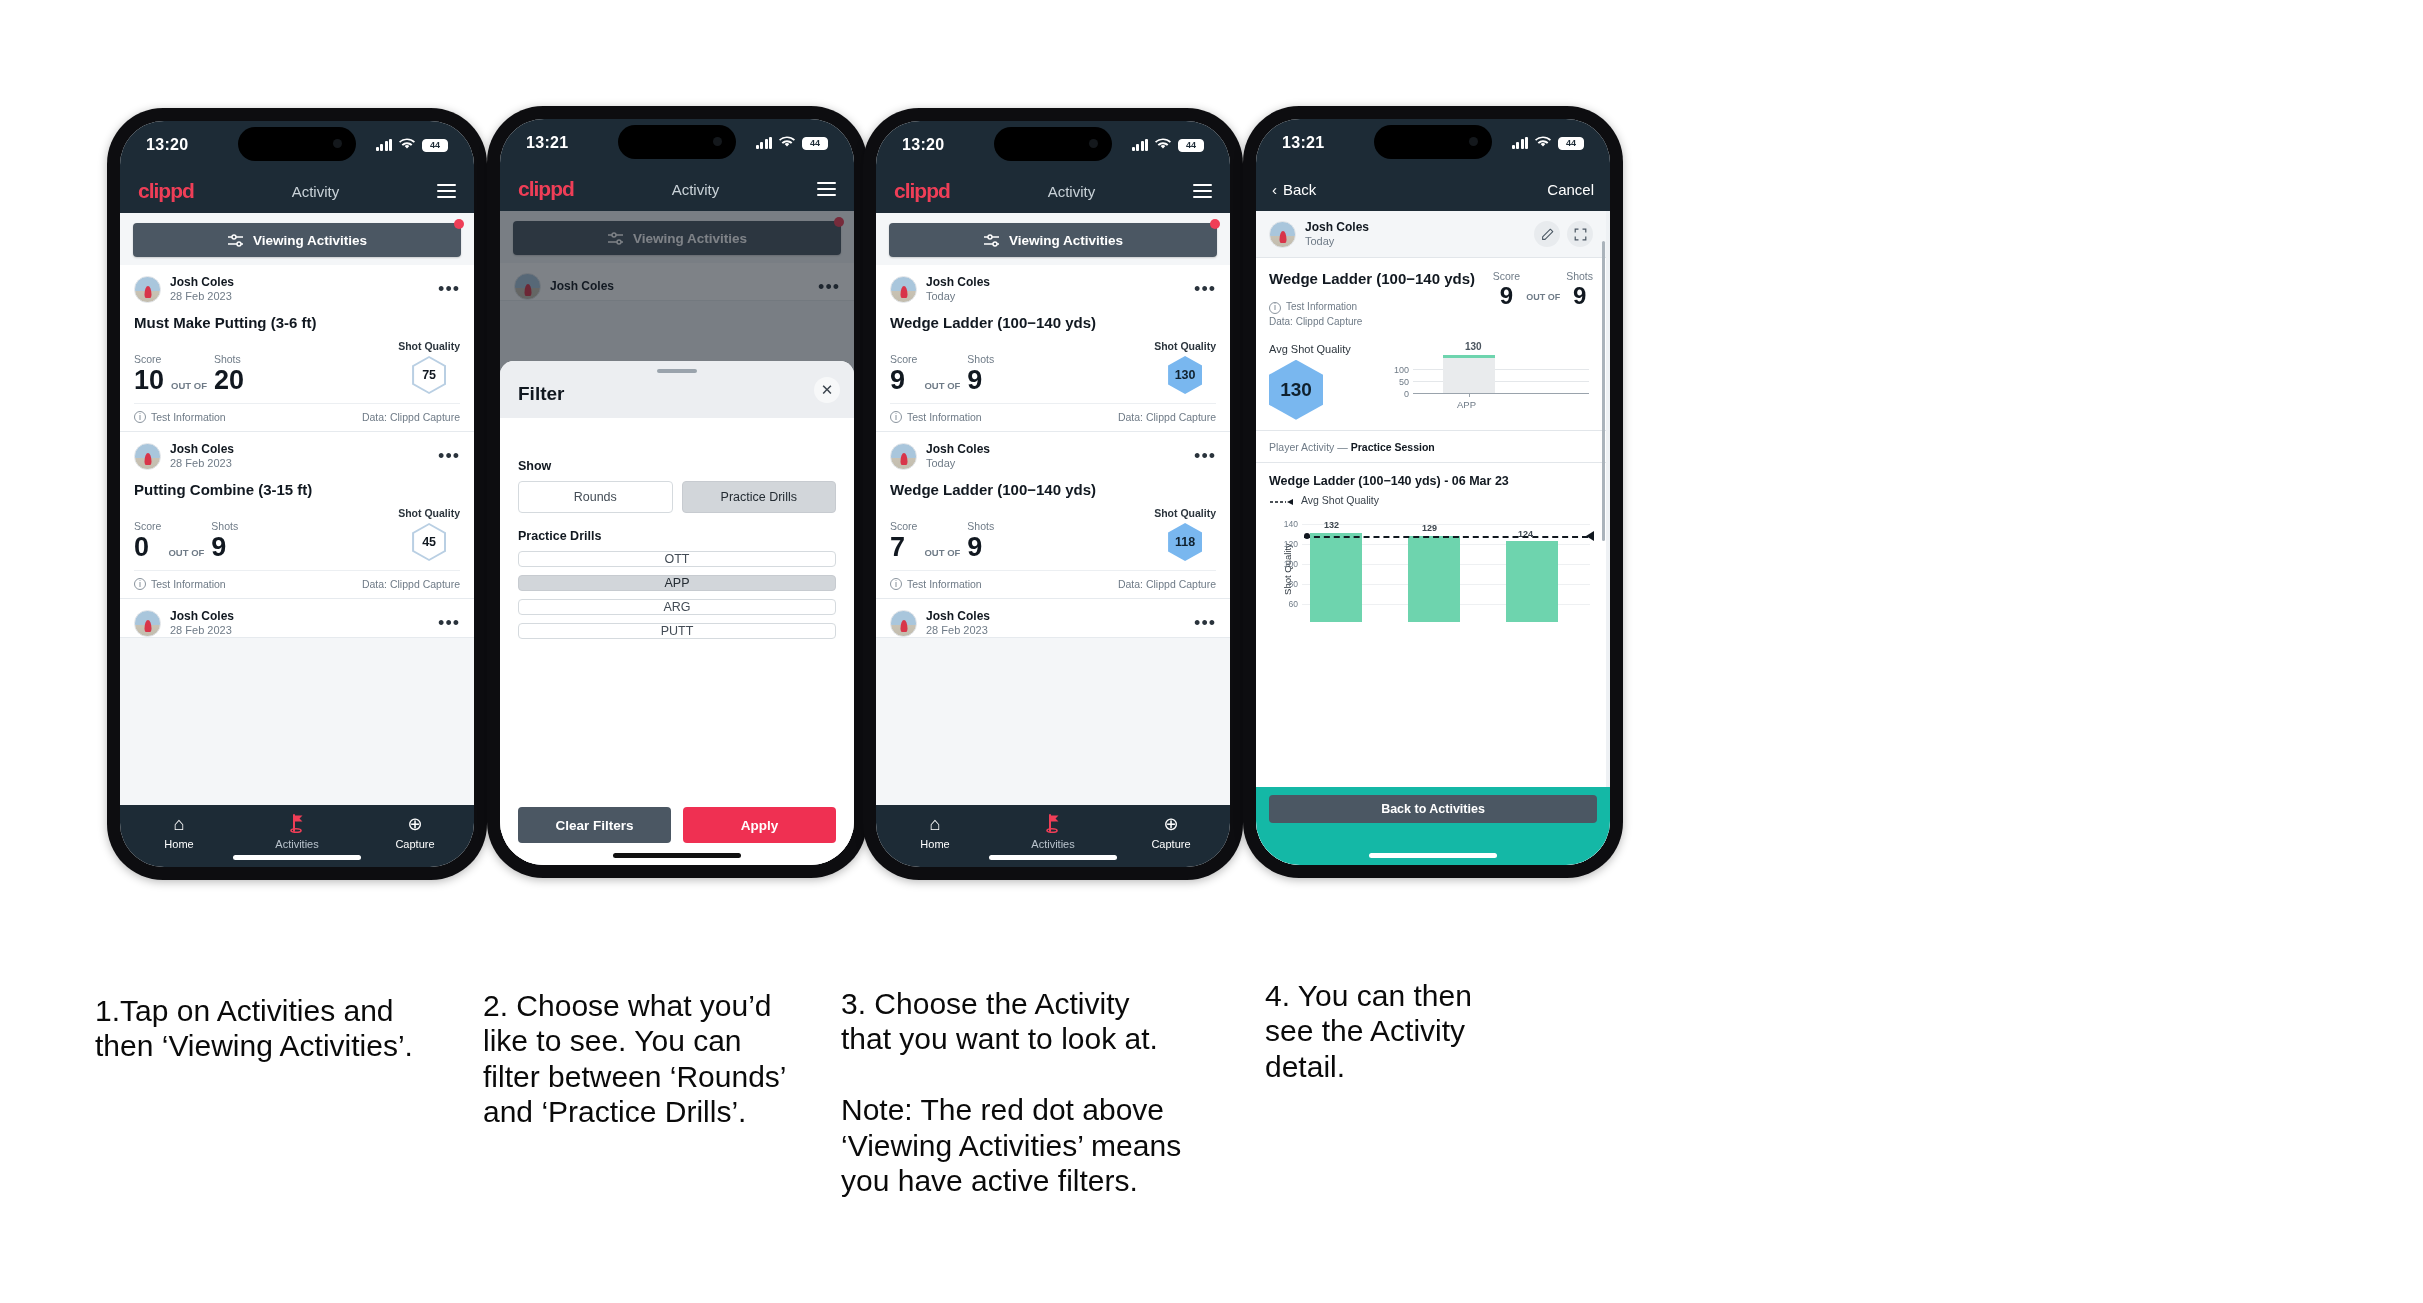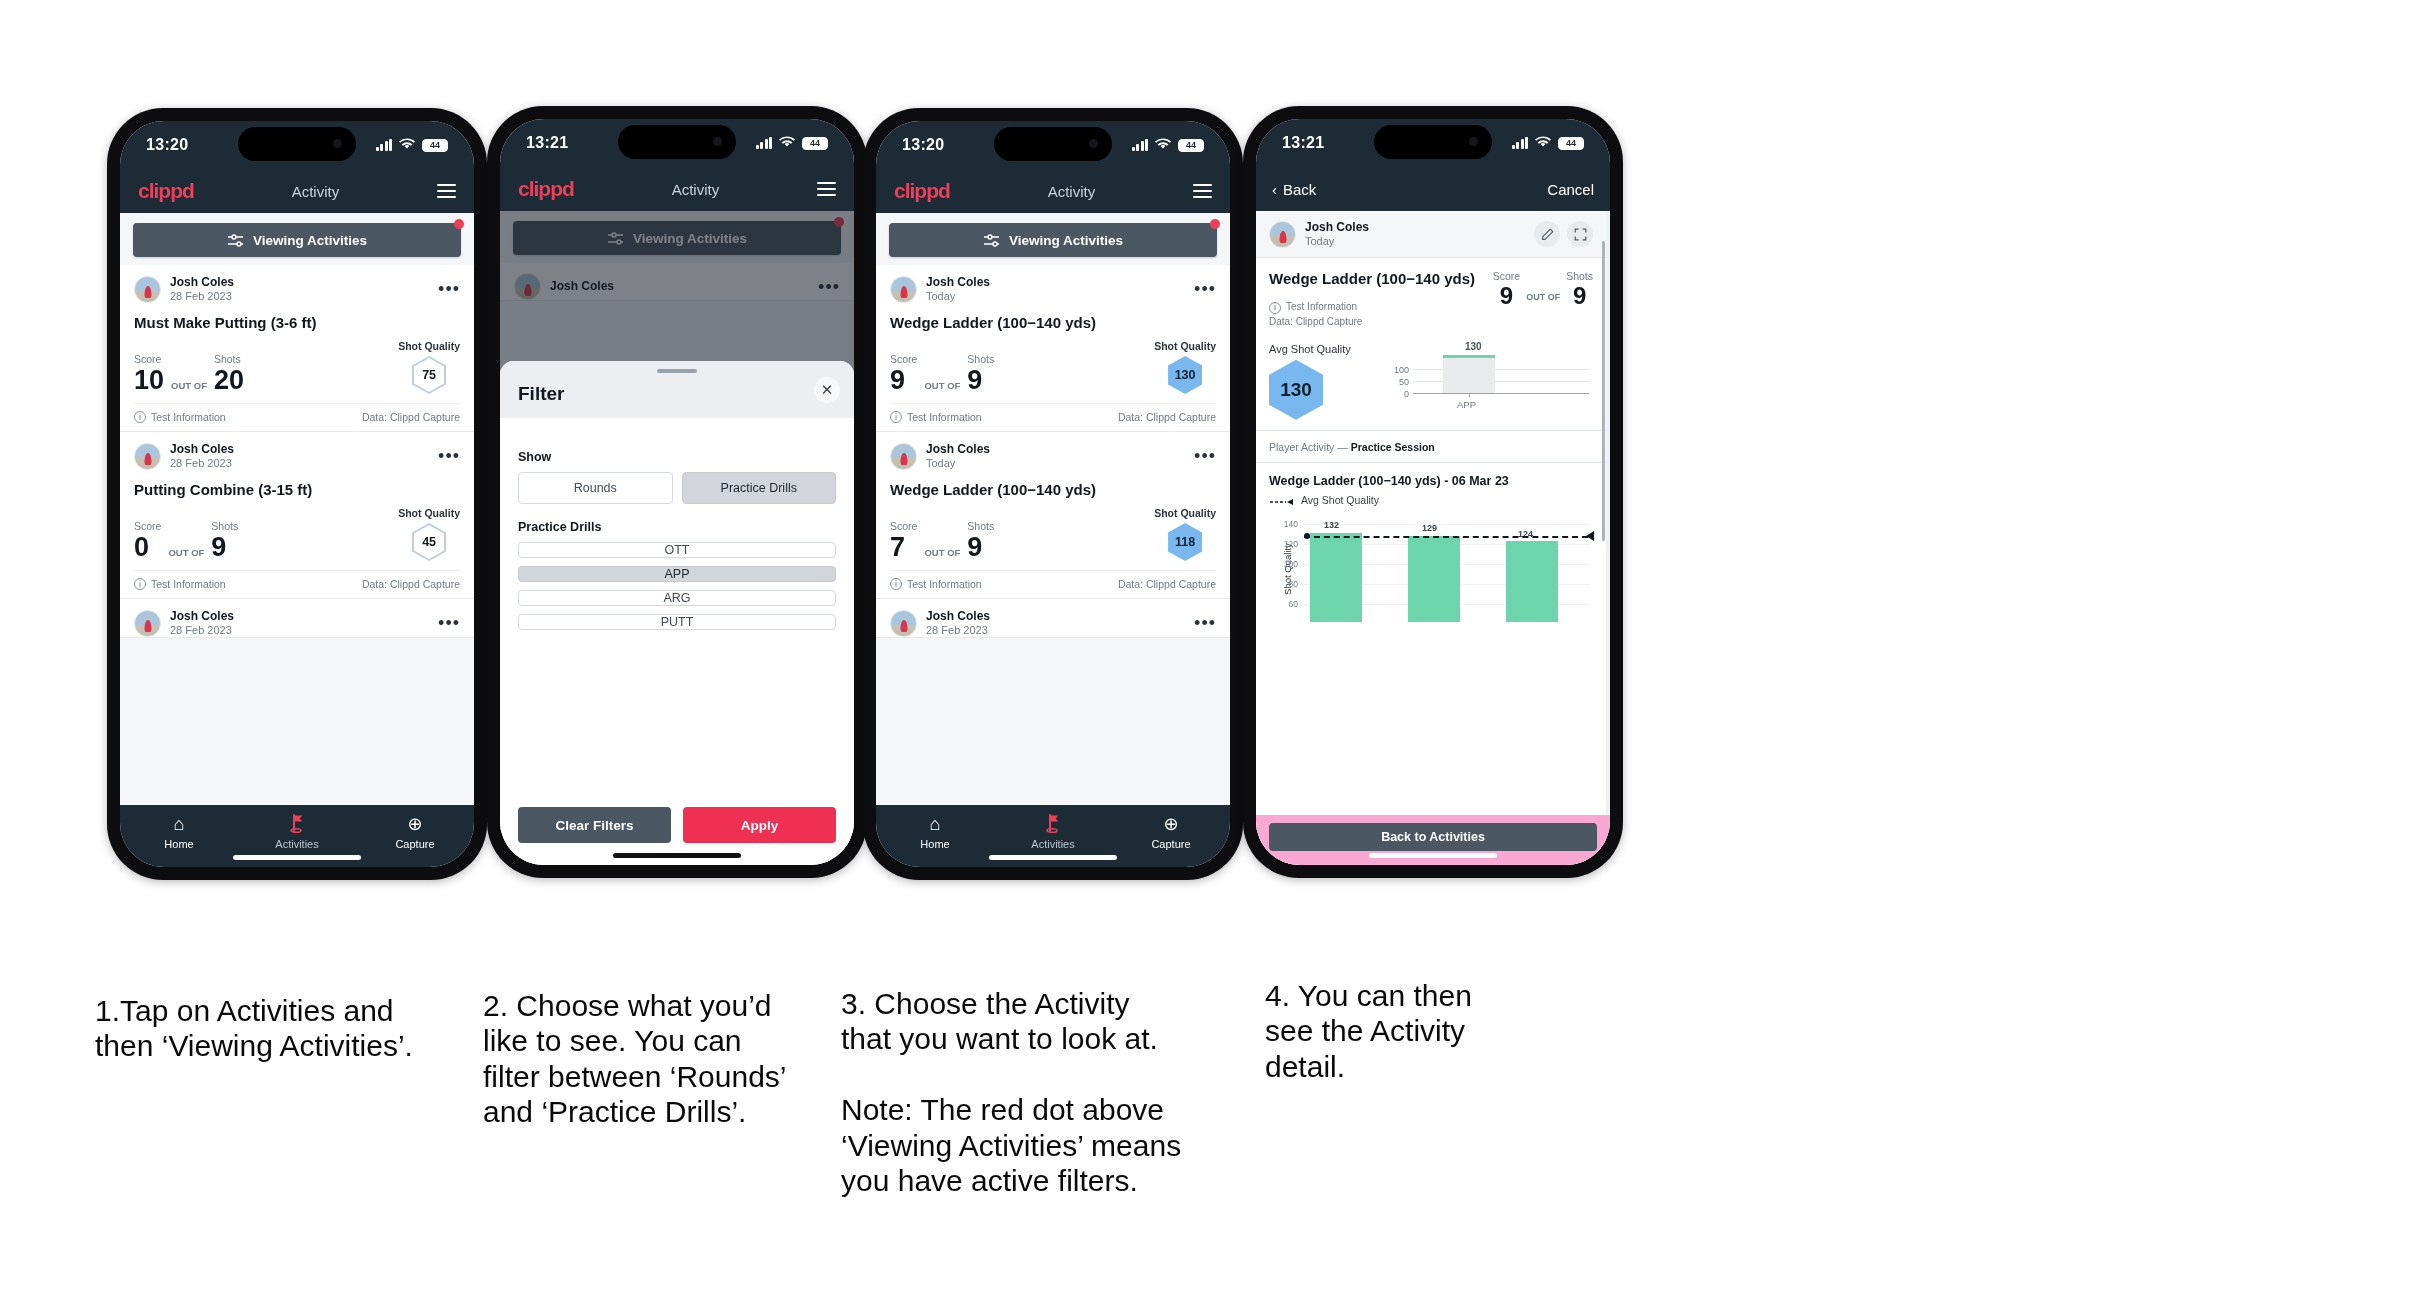--- a/index.html
+++ b/index.html
@@ -167,21 +167,21 @@
   }
   .sheet-head { background: #eceef1; padding: 14px 18px 13px; position: relative; }
   .grab { position: absolute; top: 8px; left: 50%; transform: translateX(-50%);
           width: 40px; height: 4px; border-radius: 2px; background: #9aa3ac; }
   .sheet-title { font-size: 19px; font-weight: bold; color: #111820; margin-top: 8px;}
   .xbtn {
     position: absolute; right: 14px; top: 16px; width: 26px; height: 26px;
     border-radius: 50%; background: #f7f8f9; color: #3b444d;
     display: flex; align-items: center; justify-content: center; font-size: 15px;
   }
-  .sheet-body { flex: 1; padding: 32px 18px; }
+  .sheet-body { flex: 1; padding: 32px 18px; margin-top: 9px; }
   .sec-lab { font-size: 12.5px; font-weight: bold; color: #111820; margin-bottom: 8px; }
   .seg { display: flex; gap: 9px; margin-bottom: 16px; }
   .seg .opt {
     flex: 1; height: 32px; border: 1px solid #d5dade; border-radius: 4px;
     display: flex; align-items: center; justify-content: center;
     font-size: 12.5px; color: #434c55; background: #fff;
   }
   .seg .opt.on { background: #d2d6da; border-color: #c7cbd0; color: #242c33; }
   .pills { display: flex; gap: 8px; flex-direction: column; }
   .pills .opt {
@@ -246,22 +246,22 @@
   .bc-tick { position: absolute; left: 12px; width: 26px; text-align: right;
              font-size: 8.5px; color: #6f7b87; }
   .bc-grid { position: absolute; left: 42px; right: 6px; height: 1px; background: #eef0f2; }
   .bc-bar { position: absolute; background: #6ed4ae; bottom: 0; }
   .bc-dlab { position: absolute; font-size: 9px; font-weight: bold; color: #3b444d; }
   .bc-dash { position: absolute; left: 44px; right: 8px; border-top: 2px dashed #111820; }
   .bc-mk { position: absolute; width: 6px; height: 6px; border-radius: 50%; background: #111820; }
   .bc-arrow { position: absolute; width: 0; height: 0;
               border-top: 5px solid transparent; border-bottom: 5px solid transparent;
               border-right: 8px solid #111820; }
-  .backbtn-wrap { position: absolute; left: 0; right: 0; bottom: 0; height: 50px;
-                  background: #f9a8d4; padding: 8px 13px 0; }
+  .backbtn-wrap { position: absolute; left: 0; right: 0; bottom: 0; height: 78px;
+                  background: #14b8a6; padding: 8px 13px 0; }
   .backbtn { height: 28px; background: #4b5763; border-radius: 4px; color: #fff;
              display: flex; align-items: center; justify-content: center;
              font-size: 12.5px; font-weight: bold; }
 
   
   .caption {
     position: absolute;
     font-size: 30px; line-height: 1.18; color: #0a0a0a;
     white-space: pre-line;
   }

